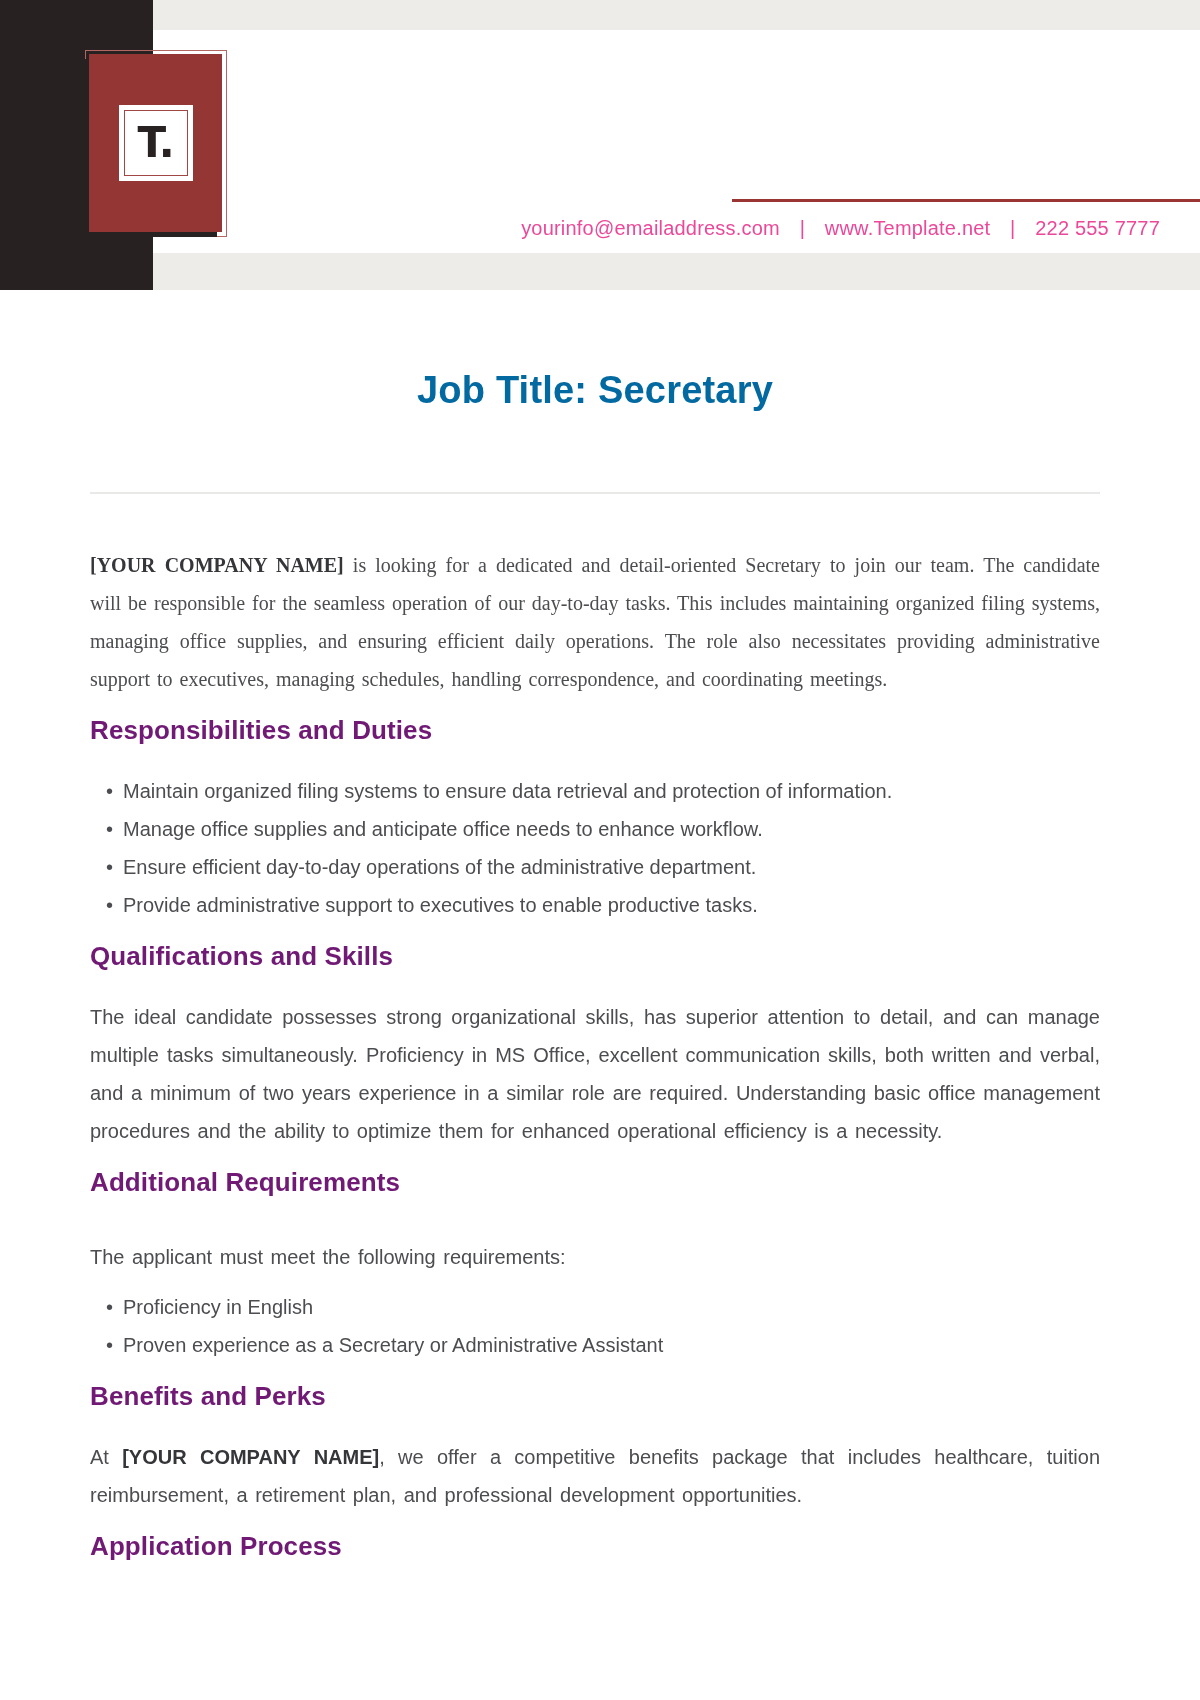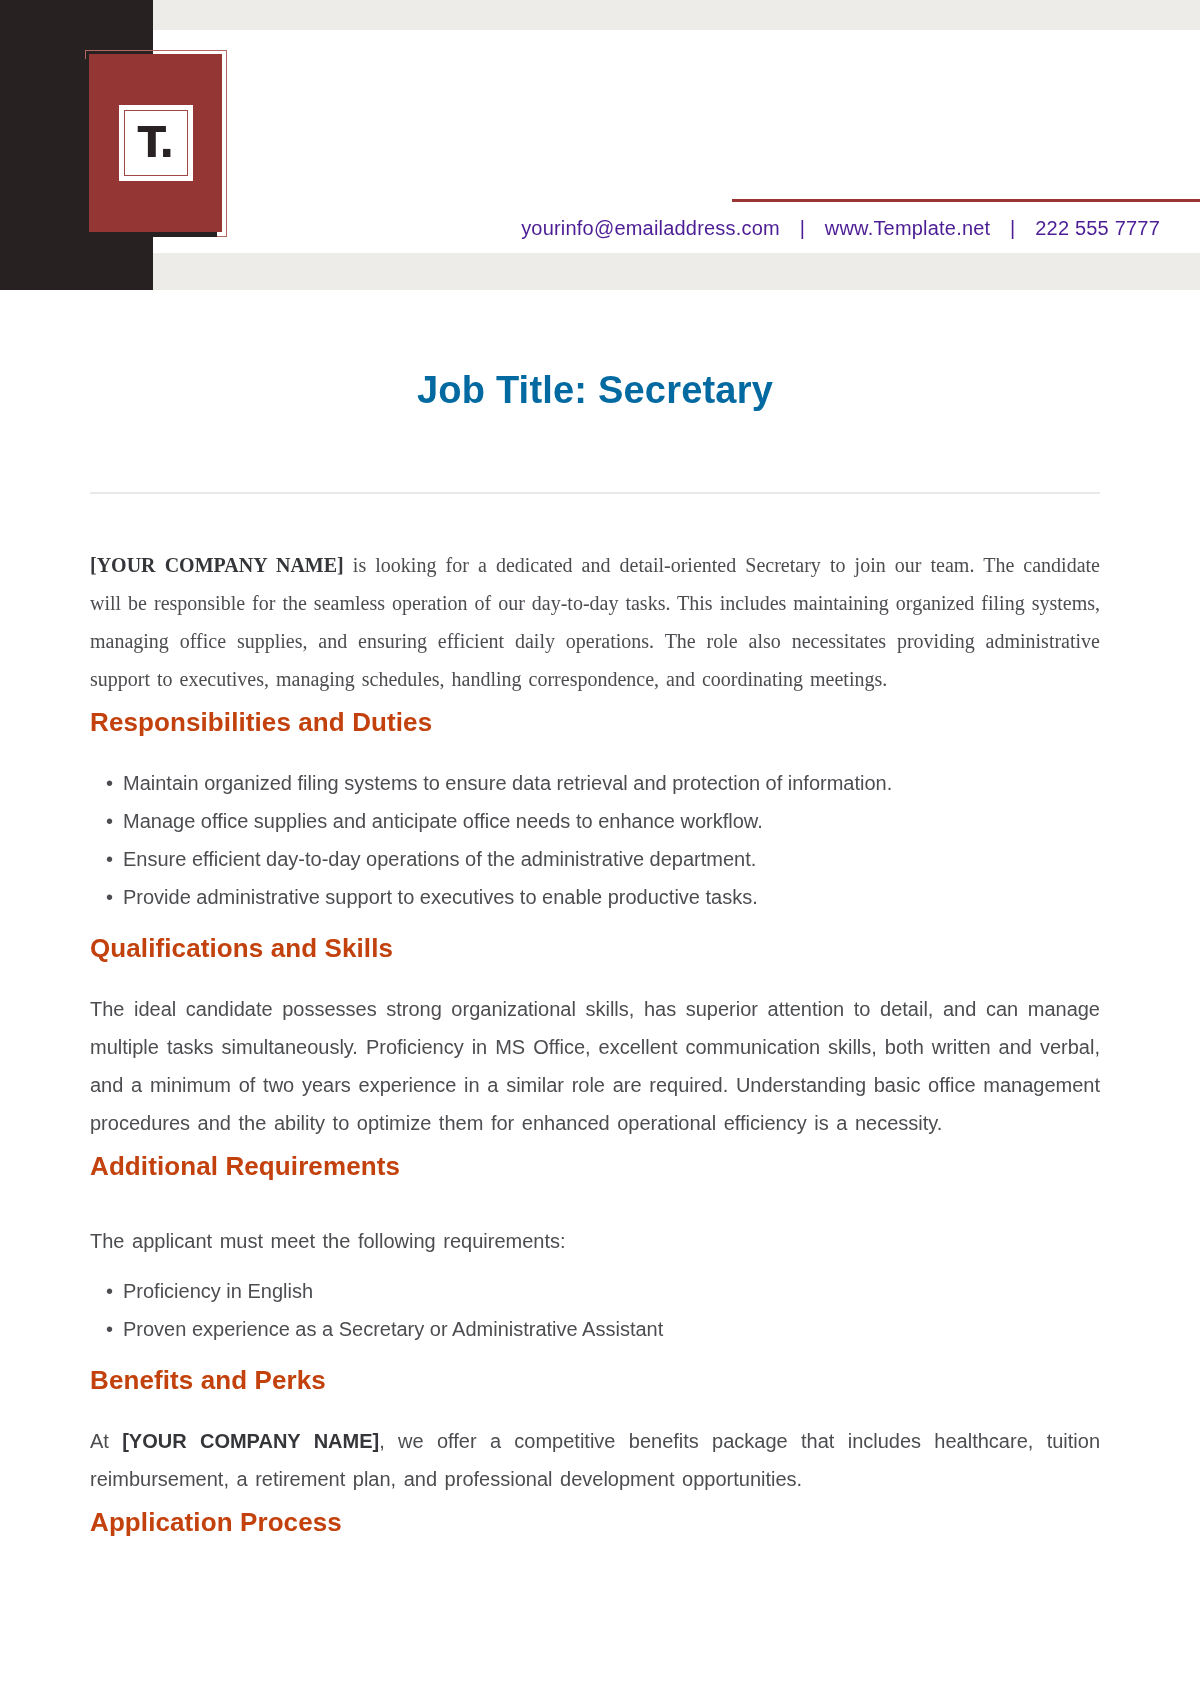--- a/index.html
+++ b/index.html
@@ -15,41 +15,41 @@
   .logo-outline{position:absolute;left:85px;top:50px;width:140px;height:185px;border:1px solid #b26763;}
   .logo{
     position:absolute;left:89px;top:54px;width:133px;height:178px;background:#943634;
     box-shadow:-5px 5px 0 0 #282122;display:flex;align-items:center;justify-content:center;
   }
   .logo-inner{position:relative;width:74px;height:76px;background:#ffffff;}
   .logo-core{position:absolute;inset:5px;border:1px solid #a04743;display:flex;align-items:center;justify-content:center;}
   .logo-letter{font-family:"DejaVu Sans",sans-serif;font-weight:bold;font-size:42px;color:#292223;letter-spacing:-1px;padding-bottom:2px;}
   .red-line{position:absolute;top:199px;left:732px;right:0;height:3px;background:#9b3533;}
   .contact{
-    position:absolute;top:217px;right:40px;font-size:20px;color:#4c1d95;
+    position:absolute;top:217px;right:40px;font-size:20px;color:#ec4899;
     letter-spacing:0.2px;white-space:nowrap;
   }
   .contact .sep{margin:0 14px;color:#55555,5;}
   
   .doc{padding:0 100px 0 90px;}
   h1{
     font-size:38px;line-height:44px;font-weight:bold;color:#0369a1;
     text-align:center;margin:78px 0 0;letter-spacing:0.2px;
   }
   .divider{border:none;border-top:2px solid #e9e9e7;margin:80px 0 0;}
   .para{
     font-size:20px;line-height:38px;color:#4c4d50;margin:0;
     text-align:justify;word-spacing:2px;
   }
   .para strong,.intro strong{color:#35363a;}
   .intro{margin-top:52px;font-family:Liberation Serif, serif;}
   .lead{text-align:left;margin-top:36px;}
   h2{
-    font-size:26px;line-height:40px;font-weight:bold;color:#c2410c;
-    margin:4px 0 22px;letter-spacing:0.1px;
+    font-size:26px;line-height:40px;font-weight:bold;color:#701a75;
+    margin:12px 0 22px;letter-spacing:0.1px;
   }
   ul{margin:12px;padding:0;list-style:none;}
   li{
     position:relative;font-size:20px;line-height:38px;color:#4c4d50;
     padding-left:21px;text-align:left;
   }
   li::before{content:"\2022";position:absolute;left:4px;color:#4c4d50;}
 </style>
 </head>
 <body>

